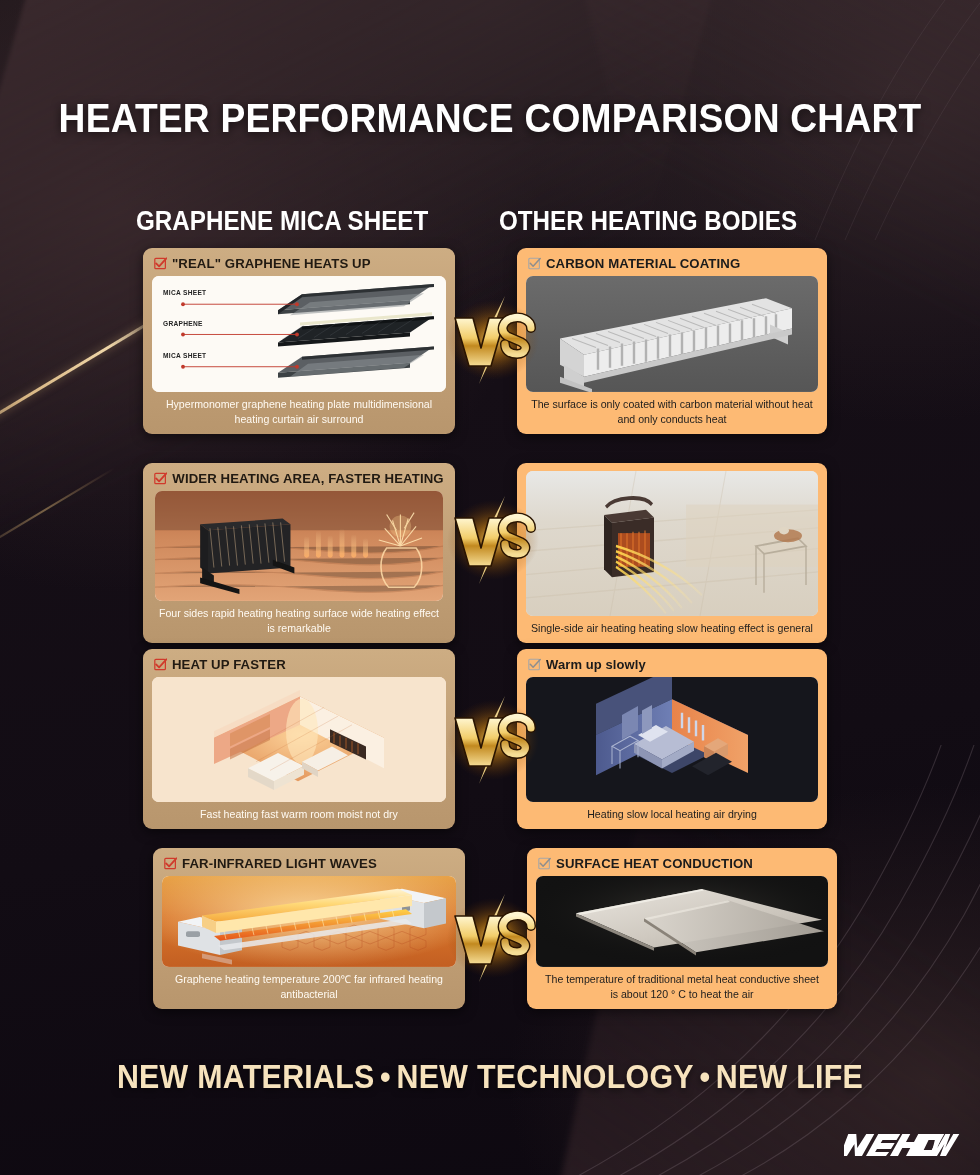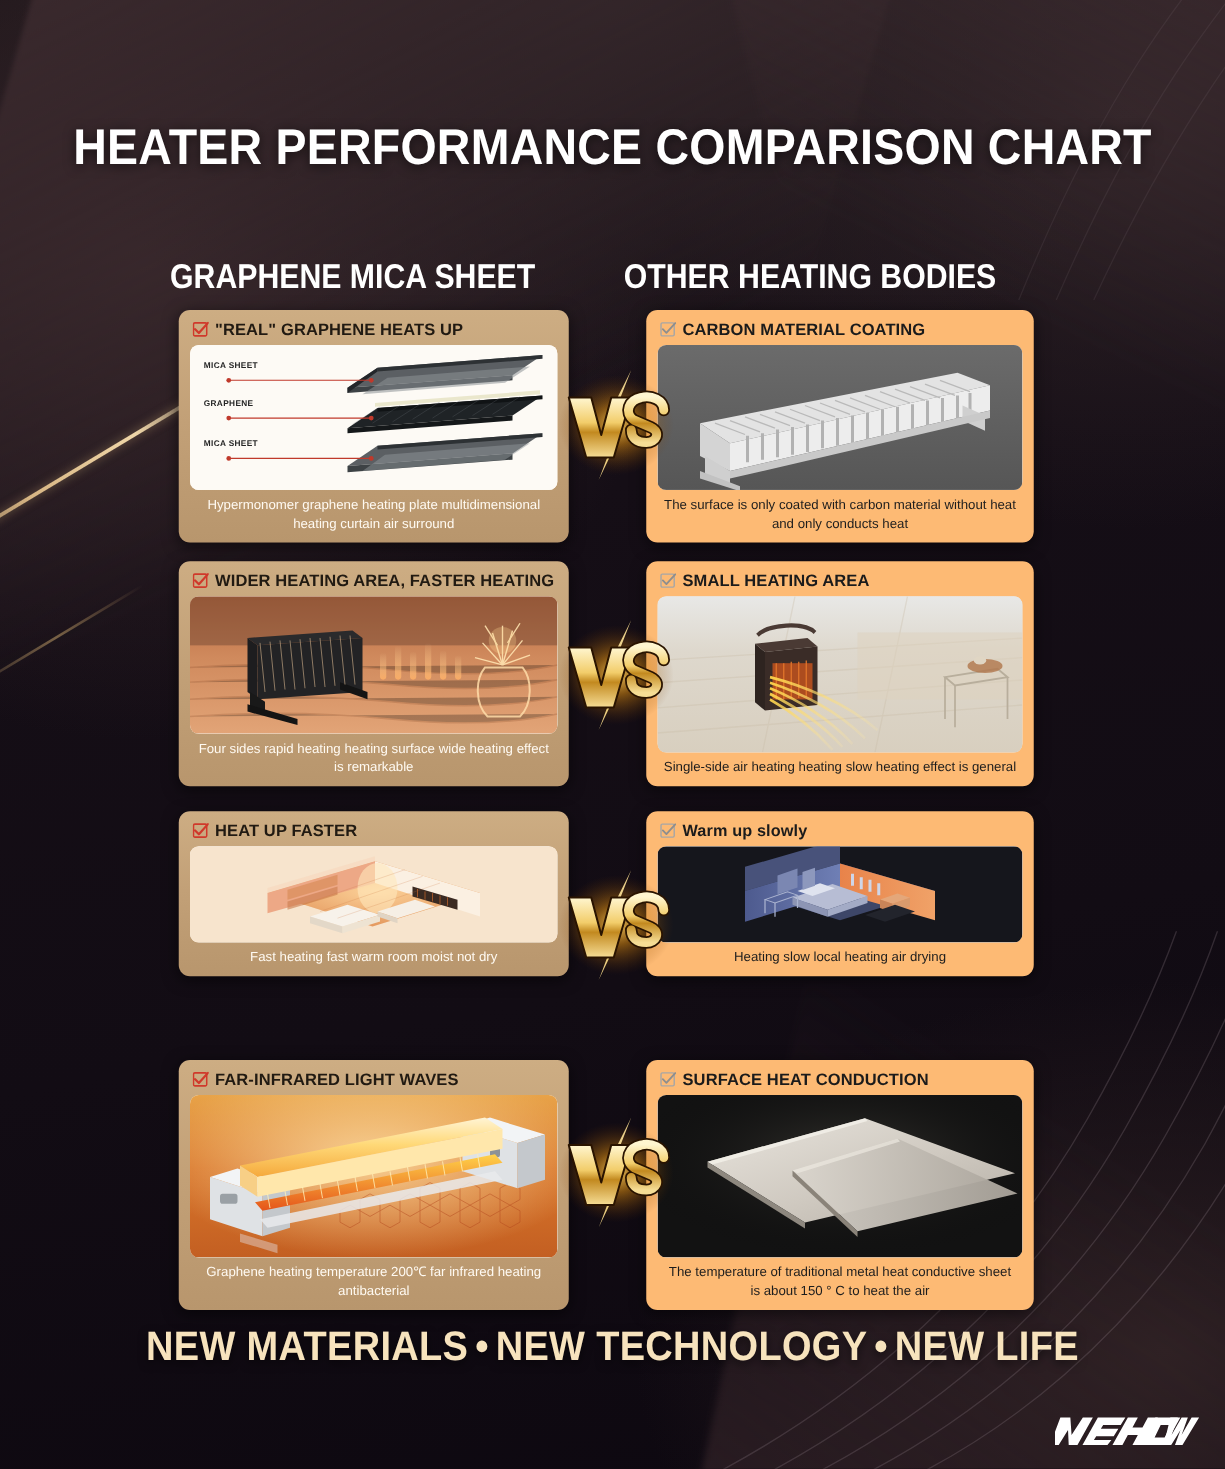--- a/index.html
+++ b/index.html
@@ -80,23 +80,23 @@
     left:143px; width:312px;
     background:linear-gradient(180deg,#cdad83 0%, #c2a077 48%, #b8966d 100%);
     box-shadow:0 3px 12px rgba(0,0,0,.55);
   }
   .card.right{
     left:517px; width:310px;
     background:#fdba74;
     box-shadow:0 3px 12px rgba(0,0,0,.5);
   }
   .row1 .card{ top:248px; height:186px; }
-  .row2 .card{ top:449px; height:180px; }
-  .row3 .card{ top:649px; height:132px; }
-  .row4 .card{ top:848px; height:200px; }
+  .row2 .card{ top:463px; height:180px;align-items:center; }
+  .row3 .card{ top:649px; height:180px; }
+  .row4 .card{ top:848px; height:161px;margin-left:10px; }
 
   .card-head{
     display:flex; align-items:center; gap:5px;
     padding:0 2px 5px 2px;
     font-size:13.2px; font-weight:bold; letter-spacing:.1px;
     white-space:nowrap;
   }
   .card.left .card-head{ color:#211a12; }
   .card.right .card-head{ color:#1b1b1b; }
   .card.right .card-head.mixed{ font-size:13px; text-transform:none; }
@@ -435,29 +435,20 @@
               <path d="M254,38 L264,22"></path>
           </g>
           <circle cx="250" cy="36" r="11" fill="#ffd795" opacity=".28"></circle>
         </svg>
       </div>
 
       <div class="cap">Four sides rapid heating heating surface wide heating effect is remarkable</div>
     </div>
 
     <div class="card right">
-      <div class="card-head">
-        <span class="chk">
-          <svg viewBox="0 0 16 16">
-              <rect x="1" y="1.6" width="13" height="12.8" rx="1.3" fill="none" stroke="#a6a6a6" stroke-width="1.4"></rect>
-              <path d="M2.8 7.8 L6.3 11.4 L15 1.8" fill="none" stroke="#8e8e8e" stroke-width="1.8" stroke-linecap="round" stroke-linejoin="round"></path>
-            </svg>
-        </span>
-        <span>SMALL HEATING AREA</span>
-      </div>
 
       <div class="media">
         <svg class="scene" viewBox="0 0 292 112" preserveAspectRatio="none">
           <defs>
             <linearGradient id="floorG" x1="0" y1="0" x2="0" y2="1">
               <stop offset="0" stop-color="#e8e8e6"></stop>
                 <stop offset="35%" stop-color="#ded8cd"></stop>
               <stop offset="100%" stop-color="#d8cfbf"></stop>
             </linearGradient>
             <linearGradient id="airG" x1="0" y1="0" x2="1" y2="1">
@@ -803,21 +794,21 @@
           <polygon points="40,46 118,88 118,92 40,50" fill="#8e887f"></polygon>
 
           <polygon points="108,52 192,30 288,68 160,94" fill="url(#metalBot)" opacity=".95"></polygon>
           <polygon points="108,52 160,94 160,98 108,56" fill="#8a8379"></polygon>
 
           <polygon points="40,46 166,16 168,18 44,48" fill="#f4f1ea" opacity=".8"></polygon>
           <polygon points="108,52 192,30 194,32 112,54" fill="#ece8e0" opacity=".7"></polygon>
         </svg>
       </div>
 
-      <div class="cap">The temperature of traditional metal heat conductive sheet is about 150 ° C to heat the air</div>
+      <div class="cap">The temperature of traditional metal heat conductive sheet is about 120 ° C to heat the air</div>
     </div>
 
     <div class="vs v4">
       <svg viewBox="0 0 96 96">
         <ellipse cx="48" cy="48" rx="46" ry="40" fill="url(#glow1)"></ellipse>
         <path d="M60 4 L40 44 L52 44 L34 92 L54 50 L42 50 Z" fill="url(#boltG)" opacity=".9"></path>
         <g stroke="#2a1400" stroke-width="1.6" stroke-linejoin="round">
           <polygon points="10,26 28,26 36,56 44,26 60,26 46,74 24,74" fill="url(#goldV)"></polygon>
           <path d="M86,36 C86,28 76,24 68,26 C58,28 54,38 62,44 L76,50 C84,54 80,62 72,62 C64,62 60,58 60,52" fill="none" stroke="#2a1400" stroke-width="10" stroke-linecap="round"></path>
           <path d="M86,36 C86,28 76,24 68,26 C58,28 54,38 62,44 L76,50 C84,54 80,62 72,62 C64,62 60,58 60,52" fill="none" stroke="url(#goldV)" stroke-width="7.2" stroke-linecap="round"></path>

